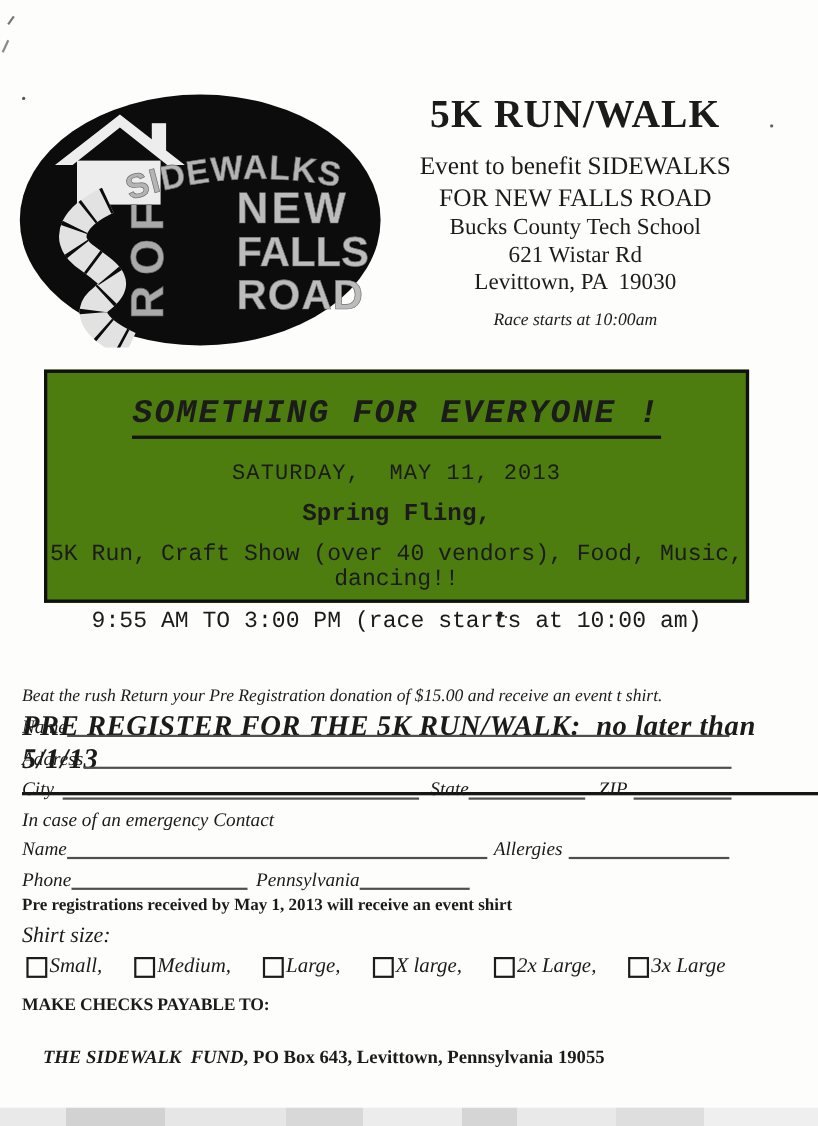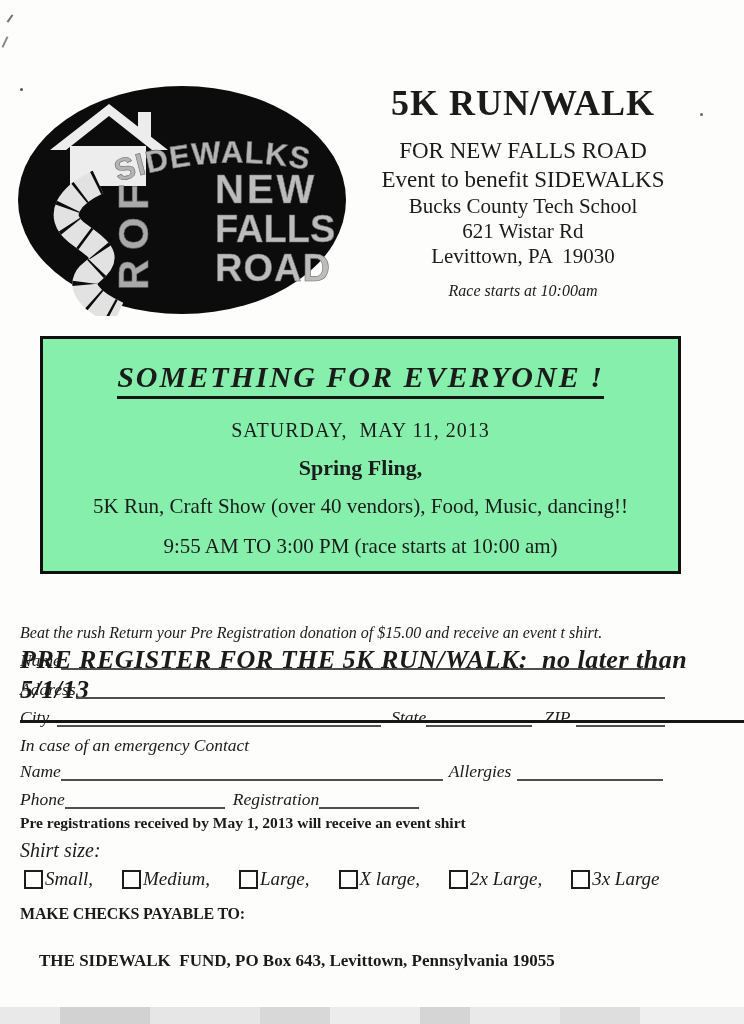--- a/index.html
+++ b/index.html
@@ -27,22 +27,22 @@
   .logo{position:absolute;left:14px;top:84px;width:336px;height:232px;}
   
   .header-col{position:absolute;left:356px;top:82px;width:334px;text-align:center;}
   .title{font-size:36px;font-weight:bold;letter-spacing:1px;margin-bottom:12px;}
   .benefit{font-size:23px;line-height:29px;}
   .venue{font-size:21px;line-height:25px;}
   .race-start{font-size:16px;font-style:italic;margin-top:13px;}
   .keep-ws{white-space:pre-wrap;}
   
   .event-box{
-    position:absolute;left:40px;top:336px;width:641px;height:238px;
-    border:3px solid #101010;box-sizing:border-box;text-align:center;background:#86efac;
+    position:absolute;left:40px;top:336px;width:641px;height:212px;
+    border:3px solid #101010;box-sizing:border-box;text-align:center;background:#4d7c0f;font-family:Liberation Mono, monospace;
   }
   .box-headline{margin-top:21px;font-size:30px;font-weight:bold;font-style:italic;letter-spacing:2px;}
   .box-headline span{display:inline-block;border-bottom:3px solid #151515;padding-bottom:2px;}
   .box-date{margin-top:20px;font-size:20px;letter-spacing:1px;}
   .box-name{margin-top:13px;font-size:22px;font-weight:bold;}
   .box-activities{margin-top:13px;font-size:21px;}
   .box-hours{margin-top:15px;font-size:21px;}
   
   .prereg-heading{position:absolute;left:20px;top:585px;font-size:26px;font-weight:bold;font-style:italic;letter-spacing:0.5px;}
   .prereg-heading span{display:inline-block;border-bottom:3px solid #161616;padding-bottom:15px;}
@@ -59,21 +59,21 @@
   .row-phone{top:787px;width:420px;}
   .gap6{margin-left:6px;}.gap8{margin-left:8px;}.gap10{margin-left:10px;}.gap12{margin-left:12px;}
   .shirt-note{position:absolute;left:20px;top:814px;font-size:15.5px;font-weight:bold;}
   .shirt-size-label{position:absolute;left:20px;top:839px;font-size:20px;font-style:italic;}
   .shirt-row{position:absolute;left:24px;top:869px;display:flex;align-items:center;gap:22px;}
   .shirt-opt{display:flex;align-items:center;margin-right:7px;}
   .cb{width:15px;height:15px;border:2px solid #1c1c1c;background:#fdfdfc;margin-right:2px;flex:0 0 auto;}
   .shirt-opt .flabel{font-size:19px;}
   .checks-label{position:absolute;left:20px;top:905px;font-size:16px;font-weight:bold;letter-spacing:-0.2px;}
   .payee-line{position:absolute;left:22px;top:931px;font-size:17px;font-weight:bold;}
-  .payee-line .payee-name{}
+  .payee-line .payee-name{font-style:italic;}
 </style>
 </head>
 <body>
 
 <div class="page">
 
   <div class="artifact a1"></div>
   <div class="artifact a2"></div>
   <div class="artifact a3"></div>
   <div class="artifact a4"></div>
@@ -104,22 +104,22 @@
     </g>
     <g font-weight="bold" fill="#bcbcbc" stroke="#707070" stroke-width="0.6" font-family="Liberation Sans, sans-serif">
       <text x="201" y="119" font-size="40" letter-spacing="3">NEW</text>
       <text x="201" y="158" font-size="38" letter-spacing="0">FALLS</text>
       <text x="201" y="197" font-size="38" letter-spacing="1">ROAD</text>
     </g>
   </svg>
 
   <div class="header-col">
     <div class="title">5K RUN/WALK</div>
+    <div class="benefit">Event to benefit SIDEWALKS</div>
     <div class="benefit">FOR NEW FALLS ROAD</div>
-    <div class="benefit">Event to benefit SIDEWALKS</div>
     <div class="venue">Bucks County Tech School</div>
     <div class="venue">621 Wistar Rd</div>
     <div class="venue keep-ws">Levittown, PA  19030</div>
     <div class="race-start">Race starts at 10:00am</div>
   </div>
 
   <div class="event-box">
     <div class="box-headline">
       <span>SOMETHING FOR EVERYONE !</span>
     </div>
@@ -158,21 +158,21 @@
   <div class="form-row row-ename">
     <span class="flabel">Name</span>
     <span class="rule" style="width:382px;"></span>
     <span class="flabel gap6">Allergies</span>
     <span class="rule grow gap6"></span>
   </div>
 
   <div class="form-row row-phone">
     <span class="flabel">Phone</span>
     <span class="rule" style="width:160px;"></span>
-    <span class="flabel gap8">Registration</span>
+    <span class="flabel gap8">Pennsylvania</span>
     <span class="rule" style="width:100px;"></span>
   </div>
 
   <div class="shirt-note">Pre registrations received by May 1, 2013 will receive an event shirt</div>
   <div class="shirt-size-label">Shirt size:</div>
 
   <div class="shirt-row">
     <span class="shirt-opt">
       <span class="cb"></span>
       <span class="flabel">Small,</span>

